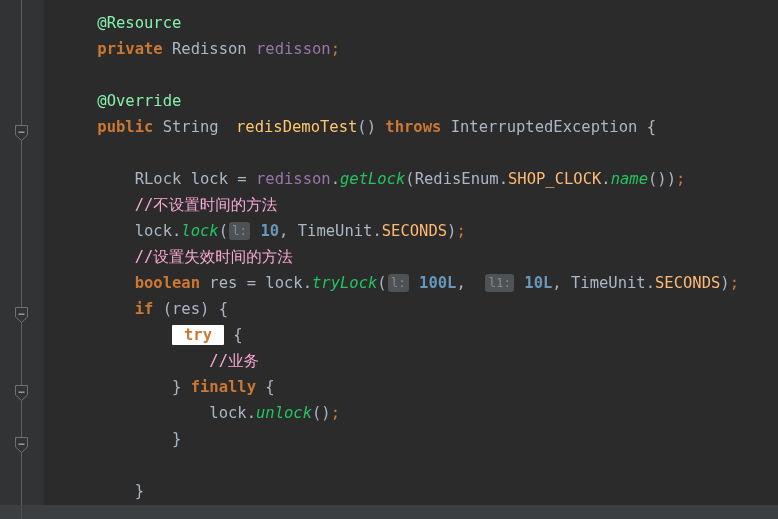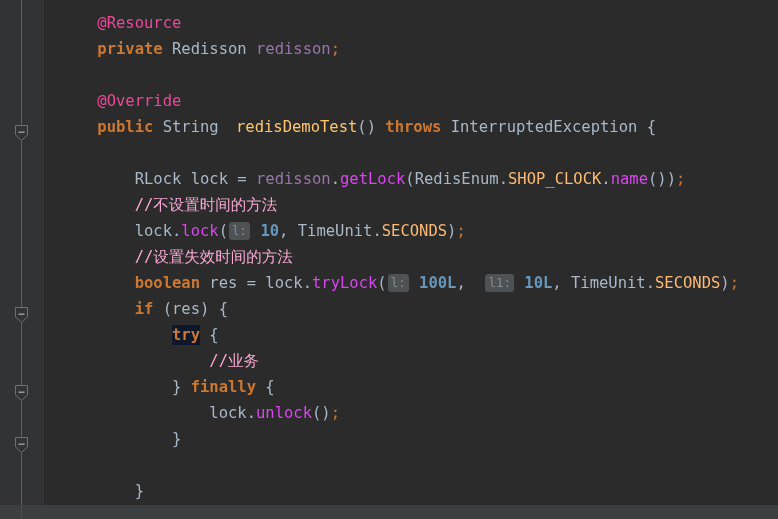--- a/index.html
+++ b/index.html
@@ -61,39 +61,39 @@
     top: 10px;
     font-size: 15.5px;
     line-height: 26px;
     white-space: pre;
     color: #a9b7c6;
     letter-spacing: 0px;
   }
   .line { height: 26px; white-space: pre; }
 
   
-  .tok-annotation { color: #ec4899; }
+  .tok-annotation { color: #86efac; }
   .tok-keyword    { color: #cc7832; font-weight: bold; }
   .tok-class      { color: #a9b7c6; }
   .tok-field      { color: #9876aa; }
   .tok-static     { color: #fdba74; }
   .tok-method     { color: #ffc66d; margin-left: 8px; }
-  .tok-call       { color: #d946ef; }
+  .tok-call       { color: #22c55e; font-style: italic; }
   .tok-number     { color: #6897bb; font-weight: bold; }
   .tok-comment    { color: #f9a8d4; }
   .tok-punct      { color: #a9b7c6; }
   .tok-semi       { color: #cc7832; }
   .tok-plain      { color: #a9b7c6; }
   .tok-local      { color: #a9b7c6; }
 
   
   .hl-ident {
-    background: #0f172a;
+    background: #ffffff;
     border-radius: 1px;
-    padding: 1px 0;
+    padding: 1px 12px;
   }
 
   
   .param-hint {
     background: #4e5254;
     color: #868a8c;
     border-radius: 3px;
     font-size: 12.5px;
     padding: 1px 3px 2px 3px;
     margin: 0 1px;

